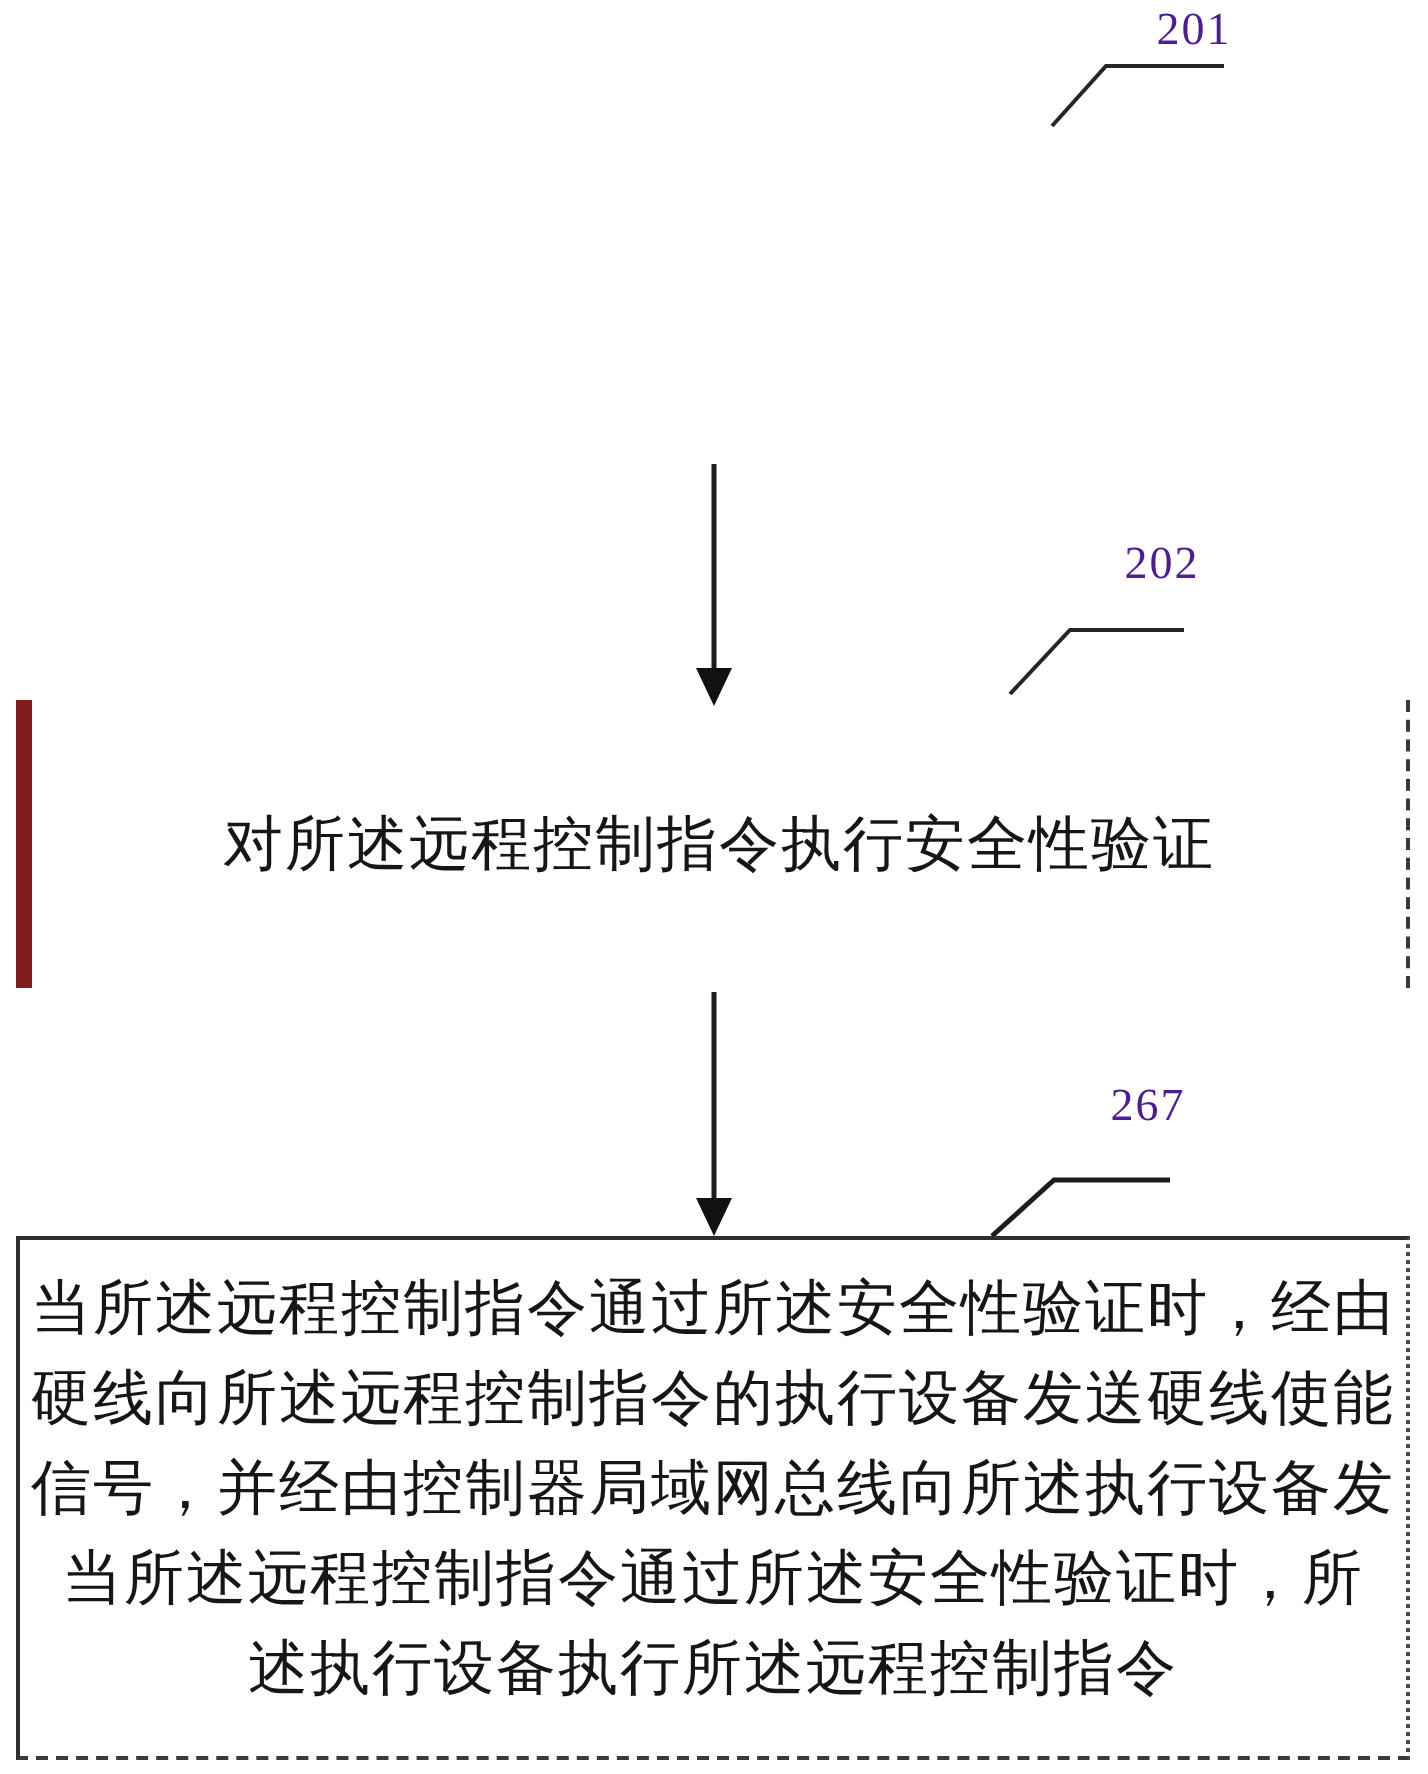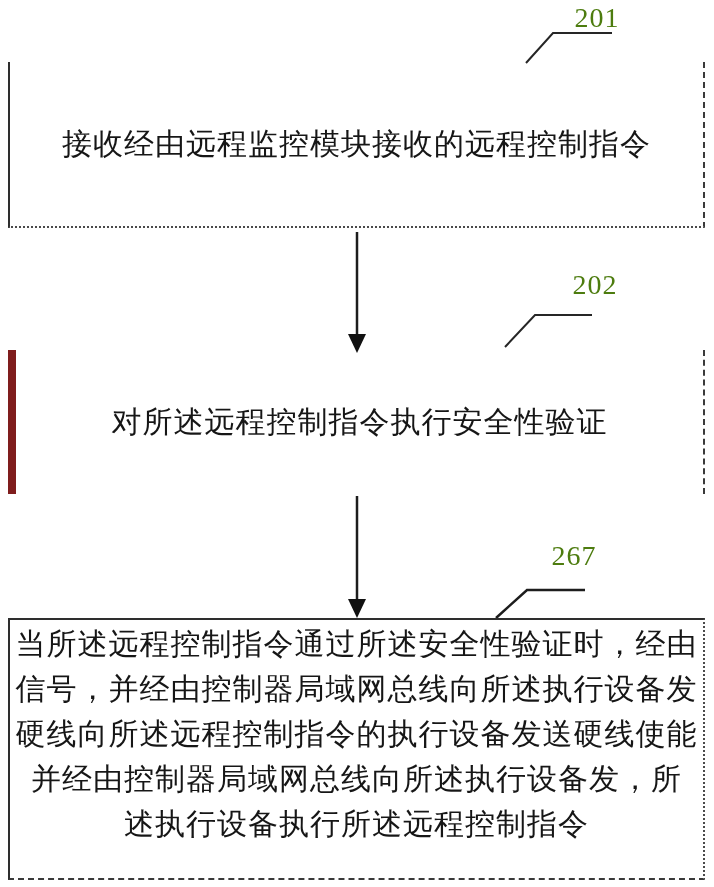--- a/index.html
+++ b/index.html
@@ -19,23 +19,23 @@
   .connector-layer {
     position: absolute;
     left: 0; top: 0;
     width: 714px; height: 887px;
     pointer-events: none;
   }
   .ref-label {
     position: absolute;
     width: 70px;
     text-align: center;
-    font-size: 28px;
+    font-size: 23px;
     font-family: "Liberation Serif", "DejaVu Serif", serif;
-    color: #4d7c0f;
+    color: #4c1d95;
     letter-spacing: 1px;
   }
   .step-box {
     position: absolute;
     left: 8px;
     width: 697px;
     box-sizing: border-box;
     display: flex;
     align-items: center;
     justify-content: center;
@@ -56,21 +56,21 @@
     border-right: 2px dashed #3a3a3a;
   }
   .box-3 {
     top: 618px;
     height: 262px;
     border-top: 2px solid #2e2e2e;
     border-left: 2px solid #2e2e2e;
     border-bottom: 2px dashed #3a3a3a;
     border-right: 2px dotted #4a4a4a;
     display: block;
-    padding-top: 1px;
+    padding-top: 12px;
   }
   .box-text {
     text-align: center;
     letter-spacing: 1px;
   }
   .para-line {
     text-align: center;
     font-size: 30px;
     line-height: 45px;
     letter-spacing: 1px;
@@ -78,48 +78,45 @@
     color: #161616;
   }
 </style>
 </head>
 <body>
 
 <div class="canvas">
 
   <div class="ref-label" style="left:562px; top:2px;">201</div>
 
-  <div class="ref-label" style="left:560px; top:269px;">202</div>
+  <div class="ref-label" style="left:546px; top:269px;">202</div>
 
   <div class="ref-label" style="left:539px; top:540px;">267</div>
 
   <svg class="connector-layer" viewBox="0 0 714 887">
 
     <path d="M612,33 L553,33 L526,63" fill="none" stroke="#262626" stroke-width="2"></path>
 
     <path d="M592,315 L535,315 L505,347" fill="none" stroke="#262626" stroke-width="2"></path>
 
     <path d="M585,590 L527,590 L496,618" fill="none" stroke="#1d1d1d" stroke-width="2.5"></path>
 
     <line x1="357" y1="232" x2="357" y2="337" stroke="#1d1d1d" stroke-width="2.5"></line>
     <polygon points="357,353 348,334 366,334" fill="#111111"></polygon>
 
     <line x1="357" y1="496" x2="357" y2="602" stroke="#1d1d1d" stroke-width="2.5"></line>
     <polygon points="357,618 348,599 366,599" fill="#111111"></polygon>
   </svg>
 
-  <div class="step-box box-1">
-    <div class="box-text">接收经由远程监控模块接收的远程控制指令</div>
-  </div>
 
   <div class="step-box box-2">
     <div class="box-text">对所述远程控制指令执行安全性验证</div>
   </div>
 
   <div class="step-box box-3">
     <div class="para-line">当所述远程控制指令通过所述安全性验证时，经由</div>
+    <div class="para-line">硬线向所述远程控制指令的执行设备发送硬线使能</div>
     <div class="para-line">信号，并经由控制器局域网总线向所述执行设备发</div>
-    <div class="para-line">硬线向所述远程控制指令的执行设备发送硬线使能</div>
-    <div class="para-line">并经由控制器局域网总线向所述执行设备发，所</div>
+    <div class="para-line">当所述远程控制指令通过所述安全性验证时，所</div>
     <div class="para-line">述执行设备执行所述远程控制指令</div>
   </div>
 
 </div>
 
 </body></html>

